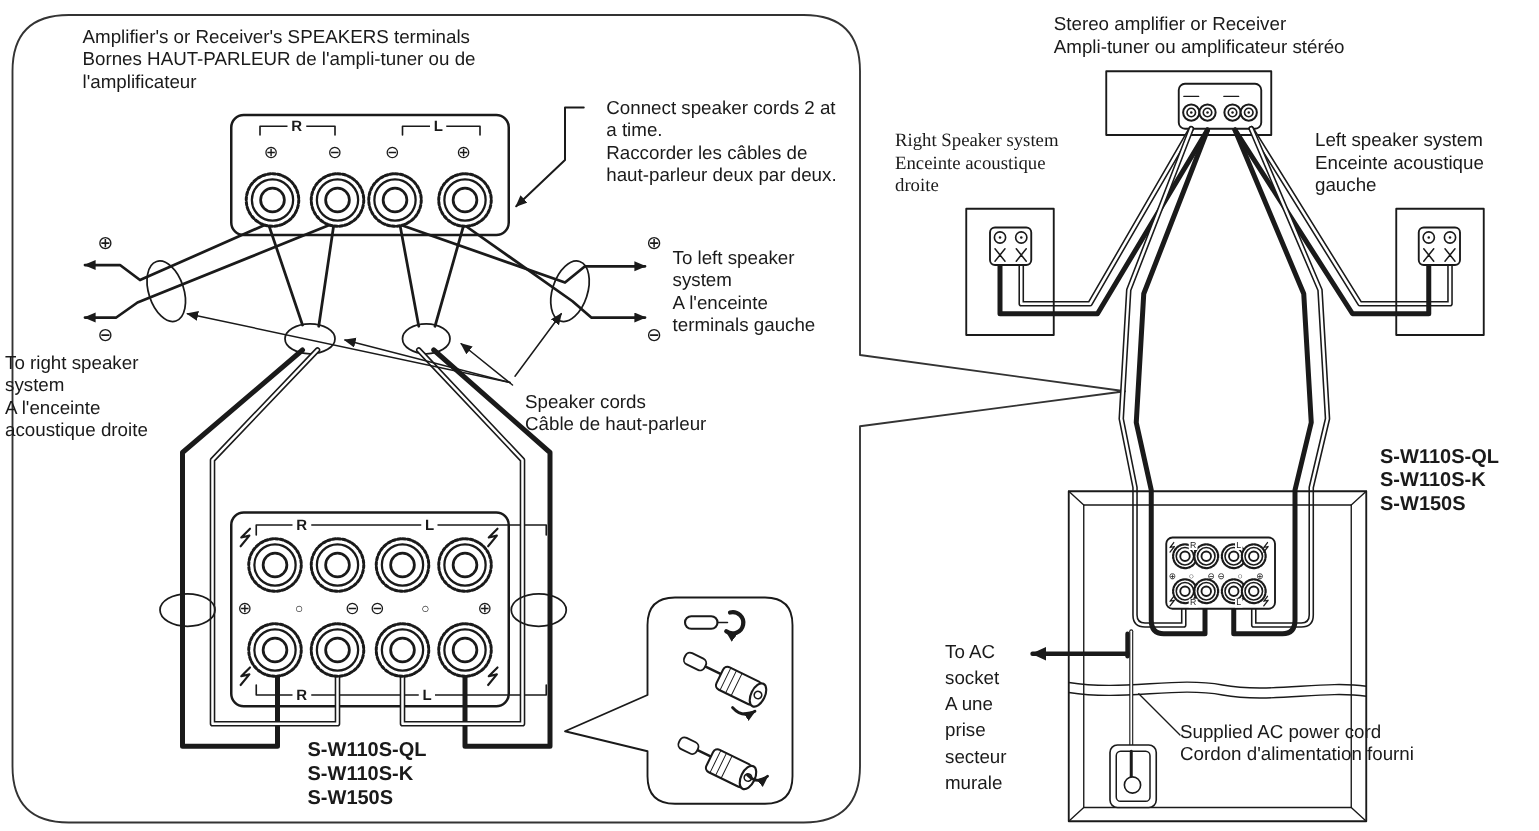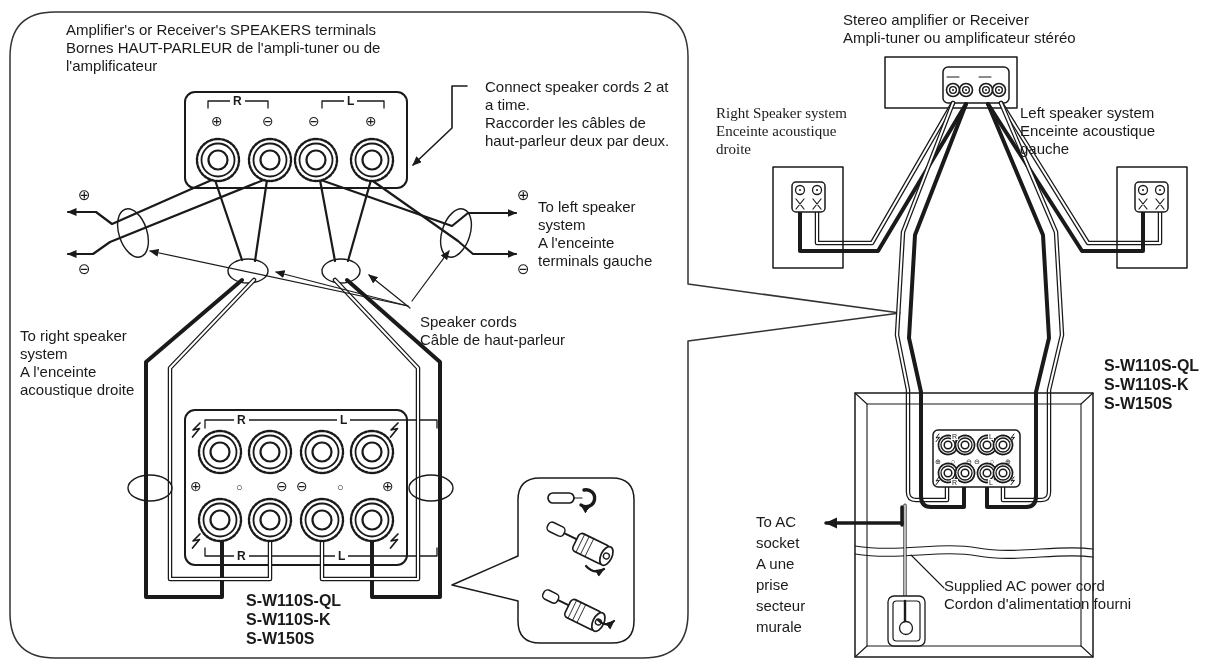--- a/index.html
+++ b/index.html
@@ -248,39 +248,39 @@
   </g>
 </svg>
 
 <div class="lbl" style="left:66px;top:21px;">Amplifier's or Receiver's SPEAKERS terminals
 Bornes HAUT-PARLEUR de l'ampli-tuner ou de
 l'amplificateur</div>
 <div class="lbl" style="left:440px;top:78px;margin-left:45px;">Connect speaker cords 2 at
 a time.
 Raccorder les câbles de
 haut-parleur deux par deux.</div>
-<div class="lbl" style="left:20px;top:282px;margin-top:45px;">To right speaker
+<div class="lbl" style="left:4px;top:282px;">To right speaker
 system
 A l'enceinte
 acoustique droite</div>
 <div class="lbl" style="left:538px;top:198px;">To left speaker
 system
 A l'enceinte
 terminals gauche</div>
 <div class="lbl" style="left:420px;top:297px;margin-top:16px;">Speaker cords
 Câble de haut-parleur</div>
 <div class="lbl models" style="left:246px;top:591px;">S-W110S-QL
 S-W110S-K
 S-W150S</div>
 <div class="lbl" style="left:843px;top:11px;">Stereo amplifier or Receiver
 Ampli-tuner ou amplificateur stéréo</div>
 <div class="lbl" style="left:716px;top:104px;font-family:Liberation Serif, serif;">Right Speaker system
 Enceinte acoustique
 droite</div>
-<div class="lbl" style="left:1020px;top:104px;">Left speaker system
+<div class="lbl" style="left:1052px;top:104px;">Left speaker system
 Enceinte acoustique
 gauche</div>
 <div class="lbl models" style="left:1104px;top:356px;">S-W110S-QL
 S-W110S-K
 S-W150S</div>
 <div class="lbl toac" style="left:756px;top:511px;">To AC
 socket
 A une
 prise
 secteur

